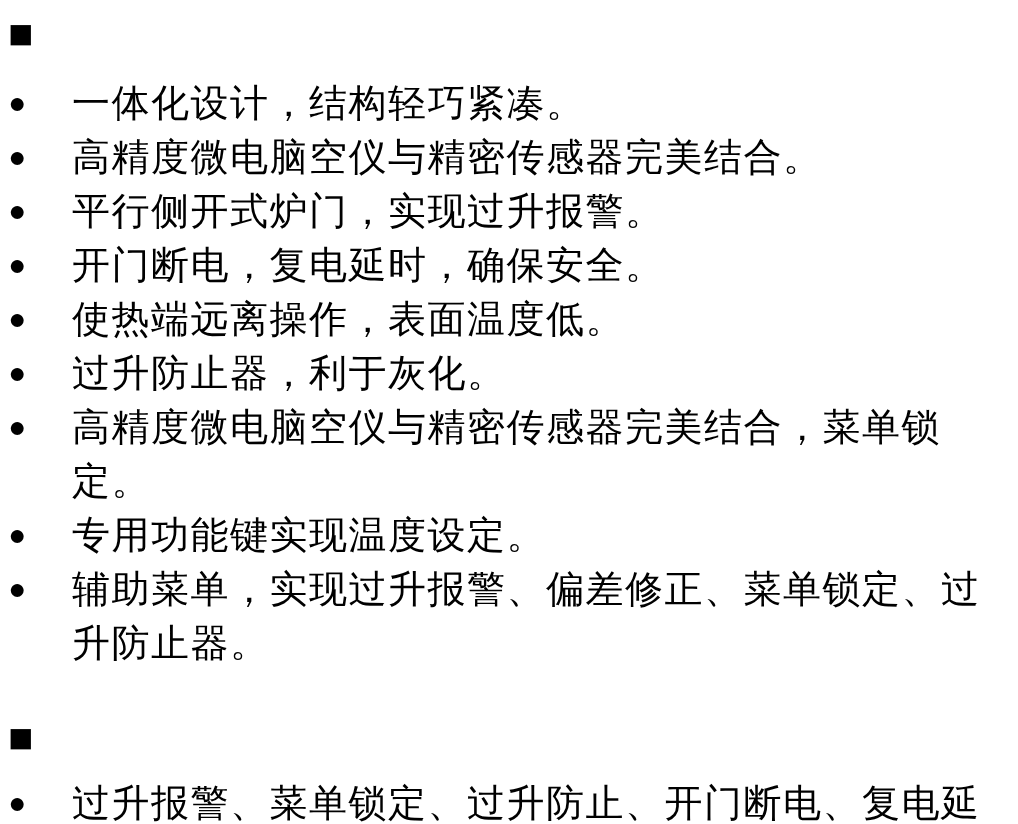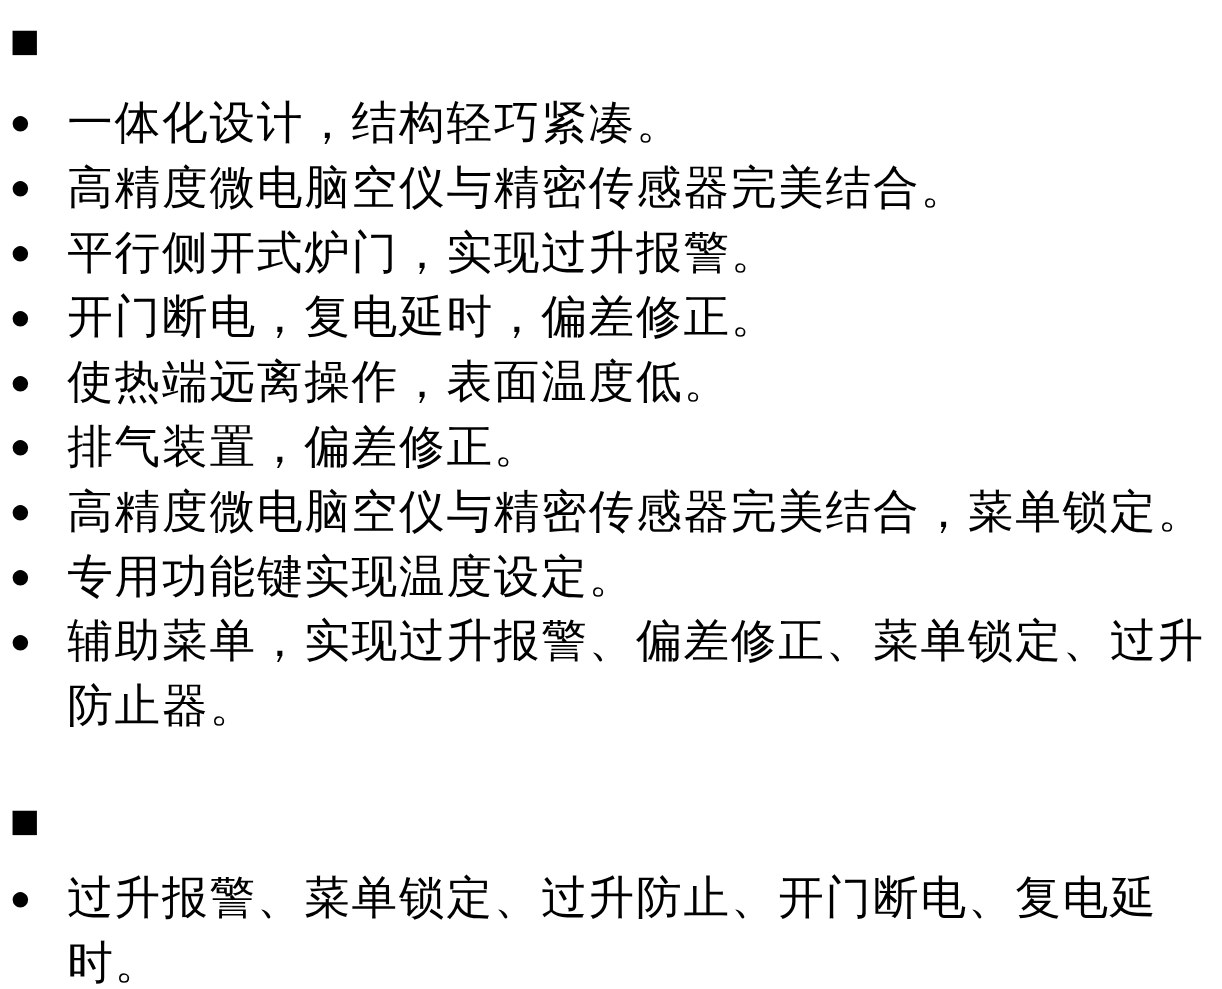--- a/index.html
+++ b/index.html
@@ -48,20 +48,21 @@
   }
   .bullet-list .bullet {
     flex: 0 0 48px;
     width: 48px;
     font-size: 30px;
     line-height: 54px;
     letter-spacing: 0;
   }
   .bullet-list .text {
     flex: 1;
+    margin-left: 16px;
   }
   .section-safety {
     margin-top: 40px;
   }
   .section-safety .heading {
     margin-bottom: 10px;
   }
 </style>
 </head>
 <body>
@@ -80,29 +81,29 @@
       <li>
         <span class="bullet">●</span>
         <span class="text">高精度微电脑空仪与精密传感器完美结合。</span>
       </li>
       <li>
         <span class="bullet">●</span>
         <span class="text">平行侧开式炉门，实现过升报警。</span>
       </li>
       <li>
         <span class="bullet">●</span>
-        <span class="text">开门断电，复电延时，偏差修正。</span>
+        <span class="text">开门断电，复电延时，确保安全。</span>
       </li>
       <li>
         <span class="bullet">●</span>
         <span class="text">使热端远离操作，表面温度低。</span>
       </li>
       <li>
         <span class="bullet">●</span>
-        <span class="text">排气装置，偏差修正。</span>
+        <span class="text">过升防止器，利于灰化。</span>
       </li>
       <li>
         <span class="bullet">●</span>
         <span class="text">高精度微电脑空仪与精密传感器完美结合，菜单锁定。</span>
       </li>
       <li>
         <span class="bullet">●</span>
         <span class="text">专用功能键实现温度设定。</span>
       </li>
       <li>

